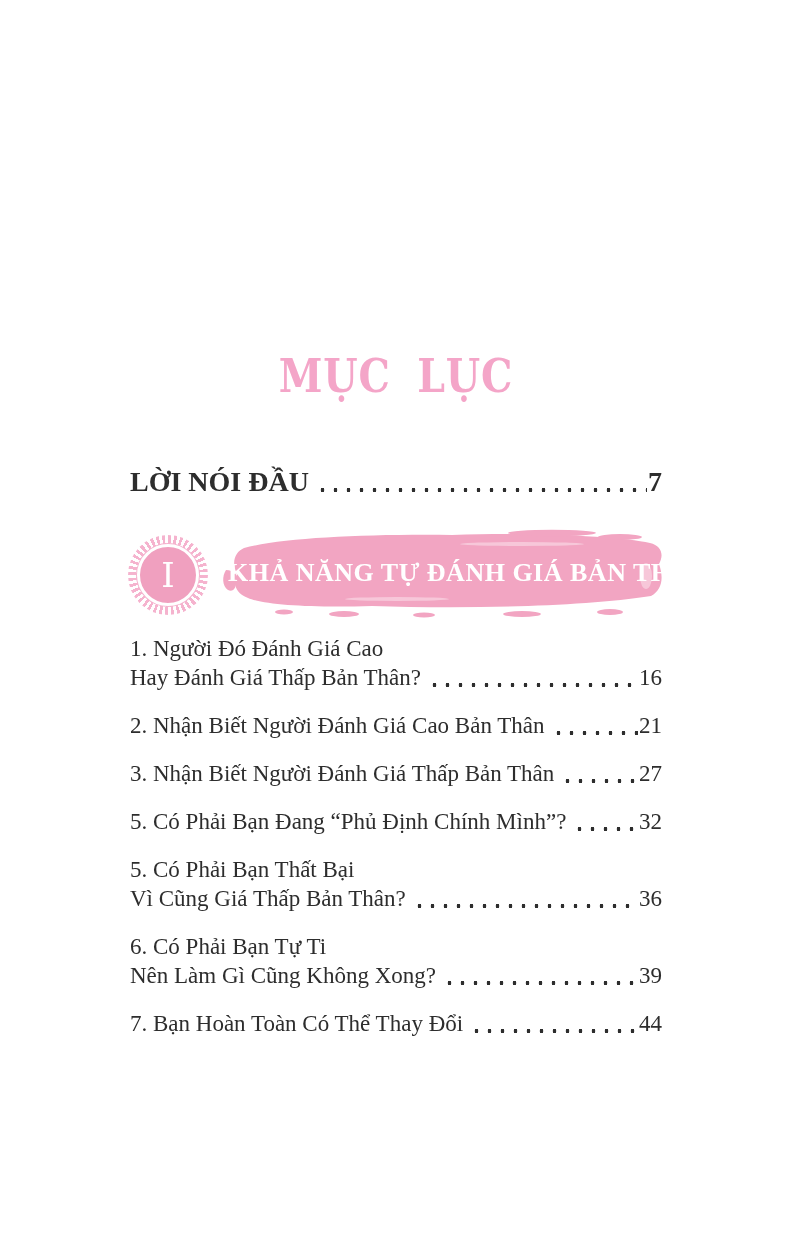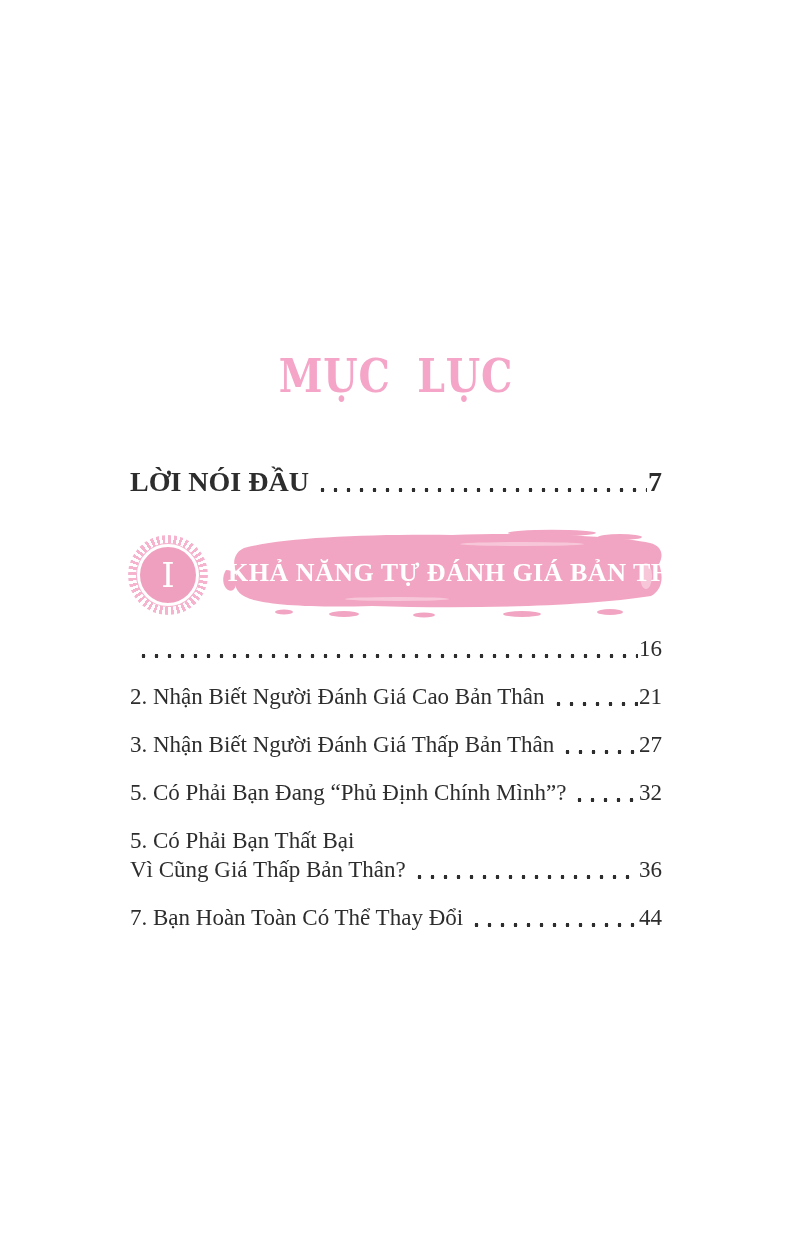--- a/index.html
+++ b/index.html
@@ -175,21 +175,25 @@
         <ellipse class="stroke-texture" cx="300" cy="16" rx="62" ry="2"></ellipse>
         <ellipse class="stroke-texture" cx="175" cy="71" rx="52" ry="2"></ellipse>
         <ellipse class="stroke-texture" cx="424" cy="48" rx="6" ry="13"></ellipse>
       </svg>
       <span class="banner-text">KHẢ NĂNG TỰ ĐÁNH GIÁ BẢN THÂN</span>
     </div>
   </div>
 
   <div class="toc" id="toc-list">
       <div class="toc-item">
-    <div class="toc-line toc-line-last leader-row">
+    <div class="toc-line toc-line-first">
+      <span class="t">1. Người Đó Đánh Giá Cao</span>
+    </div>
+    <div class="toc-line toc-line-last leader-row">
+      <span class="t">Hay Đánh Giá Thấp Bản Thân?</span>
       <span class="leader"></span>
       <span class="page-num">16</span>
     </div>
   </div>
       <div class="toc-item">
 
     <div class="toc-line toc-line-last leader-row">
       <span class="t">2. Nhận Biết Người Đánh Giá Cao Bản Thân</span>
       <span class="leader"></span>
       <span class="page-num">21</span>
@@ -215,20 +219,30 @@
     <div class="toc-line toc-line-first">
       <span class="t">5. Có Phải Bạn Thất Bại</span>
     </div>
     <div class="toc-line toc-line-last leader-row">
       <span class="t">Vì Cũng Giá Thấp Bản Thân?</span>
       <span class="leader"></span>
       <span class="page-num">36</span>
     </div>
   </div>
       <div class="toc-item">
+    <div class="toc-line toc-line-first">
+      <span class="t">6. Có Phải Bạn Tự Ti</span>
+    </div>
+    <div class="toc-line toc-line-last leader-row">
+      <span class="t">Nên Làm Gì Cũng Không Xong?</span>
+      <span class="leader"></span>
+      <span class="page-num">39</span>
+    </div>
+  </div>
+      <div class="toc-item">
 
     <div class="toc-line toc-line-last leader-row">
       <span class="t">7. Bạn Hoàn Toàn Có Thể Thay Đổi</span>
       <span class="leader"></span>
       <span class="page-num">44</span>
     </div>
   </div>
     </div>
 
 </div>

